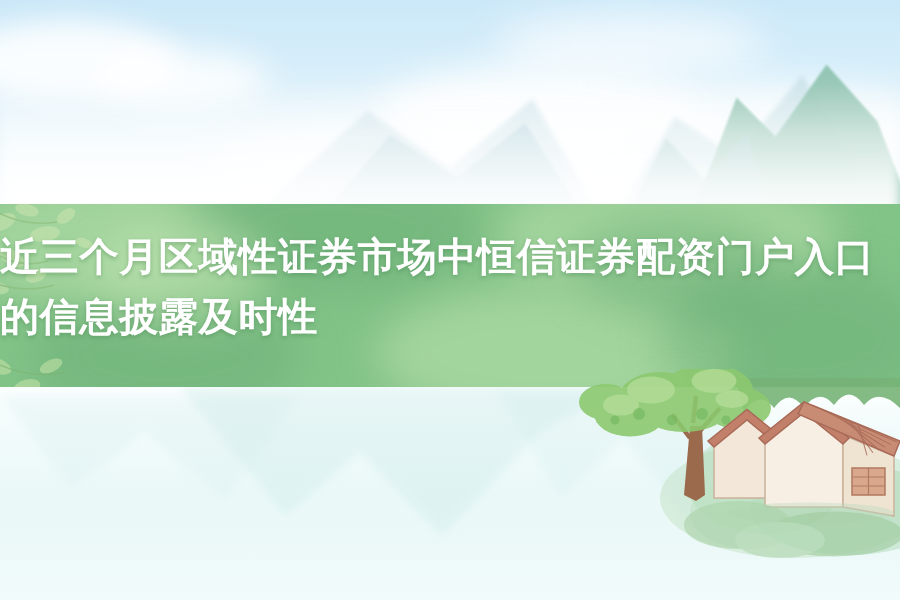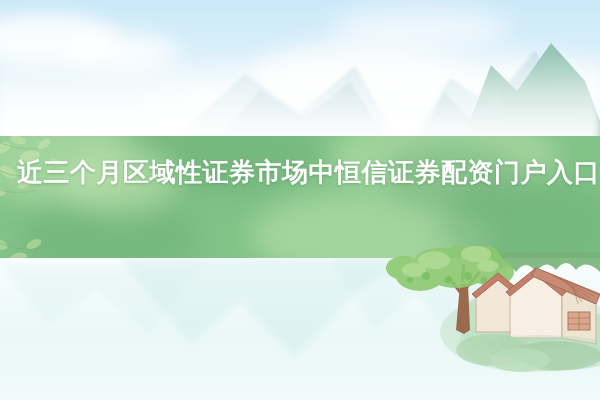--- a/index.html
+++ b/index.html
@@ -84,21 +84,21 @@
   }
 
   
   .scene{
     position:absolute;left:380px;top:246px;width:220px;height:130px;
   }
 
   
   .title{
     position:absolute;left:0;top:152px;width:600px;
-    text-align:right;
+    text-align:left;
     color:#ffffff;
     font-size:26px;
     font-weight:bold;
     line-height:40px;
     letter-spacing:.5px;
     text-shadow:0 1px 3px rgba(70,130,80,.45);
     white-space:pre-line;
     font-family:"DejaVu Sans","Liberation Sans",sans-serif;
   }
 </style>
@@ -280,15 +280,15 @@
       </g>
 
       <g opacity=".6">
         <ellipse cx="112" cy="104" rx="36" ry="16" fill="#a9d3a9"></ellipse>
         <ellipse cx="176" cy="110" rx="46" ry="15" fill="#9ecb9e"></ellipse>
         <ellipse cx="140" cy="114" rx="30" ry="12" fill="#b2d9b2"></ellipse>
       </g>
     </svg>
   </div>
 
-  <div class="title"><span>近三个月区域性证券市场中恒信证券配资门户入口</span><br></div>
+  <div class="title"><span>近三个月区域性证券市场中恒信证券配资门户入口</span><br><span>的信息披露及时性</span></div>
 
 </div>
 
 </body></html>

